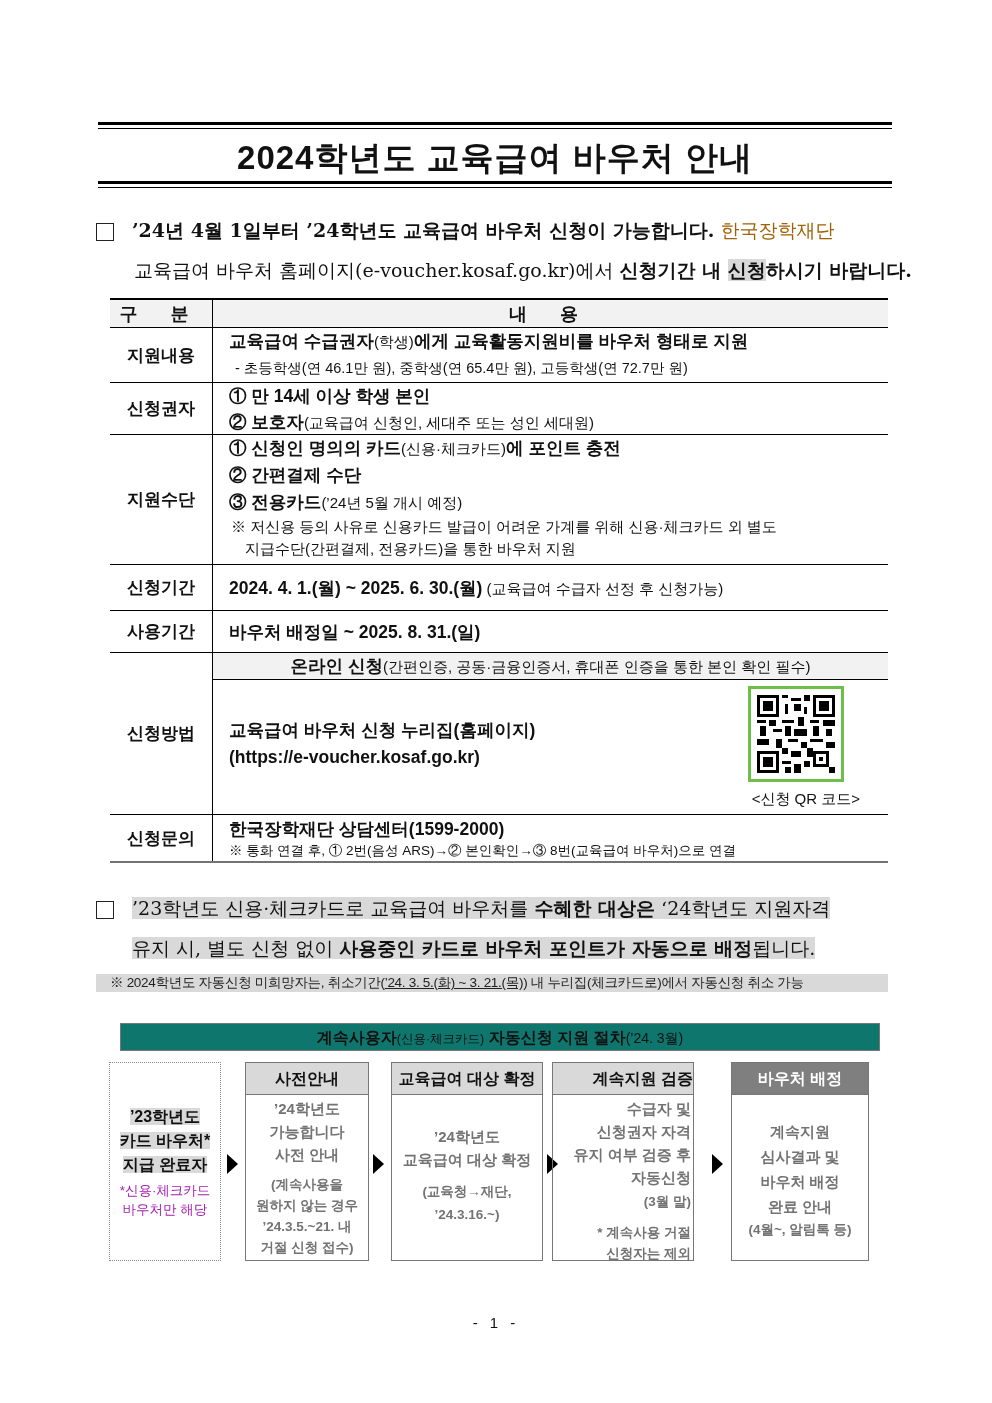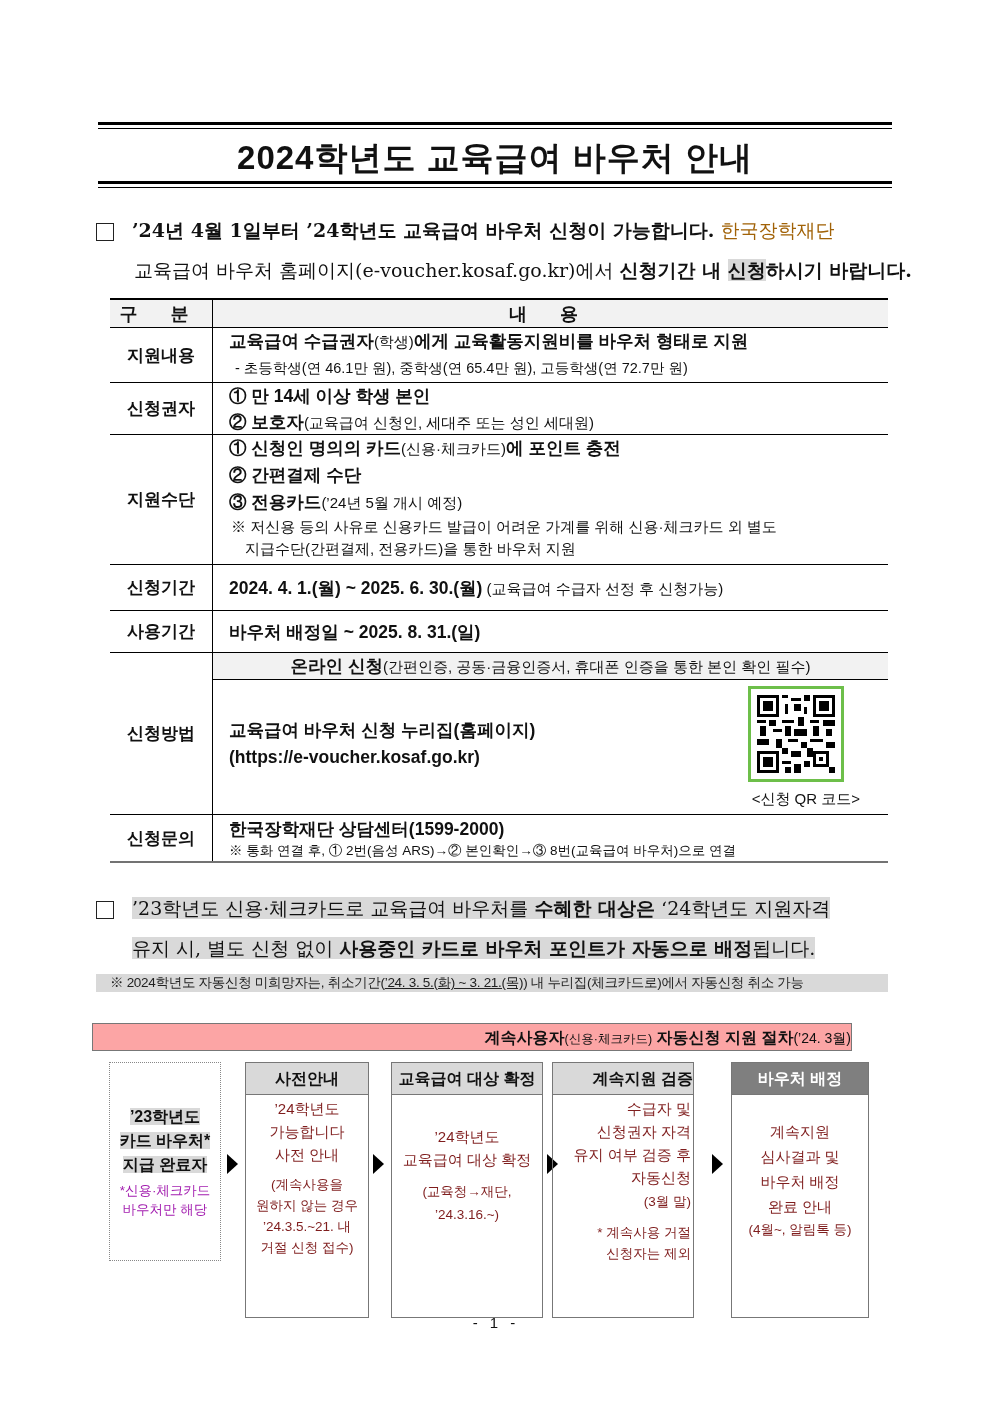--- a/index.html
+++ b/index.html
@@ -34,30 +34,30 @@
   .con .ln { white-space: nowrap; }
 
   .qr { position: absolute; right: 44px; top: 6px; width: 96px; height: 96px; border: 3px solid #6dbf4a; background: #fff; padding: 6px; }
   .qr svg { width: 100%; height: 100%; display: block; }
   .qr-cap { position: absolute; right: 28px; top: 110px; font-size: 15px; white-space: nowrap; }
 
   .note { position: absolute; left: 96px; top: 974px; width: 792px; height: 18px; background: #d9d9d9; font-family: "Liberation Sans", sans-serif; font-size: 13.5px; line-height: 18px; white-space: nowrap; padding-left: 14px; letter-spacing: -0.3px; color: #222; }
   .note u { text-decoration: underline; }
 
   
-  .proc-title { position: absolute; left: 92px; top: 1023px; width: 760px; height: 28px; border: 1px solid #777; background: #fca5a5; text-align: right; font-family: "Liberation Sans", sans-serif; font-size: 16px; line-height: 27px; white-space: nowrap; }
+  .proc-title { position: absolute; left: 120px; top: 1023px; width: 760px; height: 28px; border: 1px solid #777; background: #0f766e; text-align: center; font-family: "Liberation Sans", sans-serif; font-size: 16px; line-height: 27px; white-space: nowrap; }
   .proc-title .sm2 { font-size: 12.5px; font-weight: normal; }
   .first-box { position: absolute; left: 109px; top: 1062px; width: 112px; height: 199px; border: 1px dotted #888; text-align: center; font-family: "Liberation Sans", sans-serif; }
   .first-box .h { font-weight: bold; font-size: 16px; line-height: 24px; }
   .first-box .h span { background: #d9d9d9; }
   .first-box .s { font-size: 13.5px; line-height: 19px; margin-top: 4px; color: #a21caf; }
-  .step { position: absolute; top: 1062px; height: 256px; border: 1px solid #777; font-family: "Liberation Sans", sans-serif; text-align: center; }
+  .step { position: absolute; top: 1062px; height: 199px; border: 1px solid #777; font-family: "Liberation Sans", sans-serif; text-align: center; }
   .step .sh { height: 32px; line-height: 32px; background: #d9d9d9; border-bottom: 1px solid #777; font-weight: bold; font-size: 16px; white-space: nowrap; }
   .step.dark .sh { background: #7f7f7f; color: #fff; border-bottom: 1px solid #777; }
-  .step .sb { font-size: 15px; line-height: 23px; padding: 0 2px; color: #7f1d1d; }
+  .step .sb { font-size: 15px; line-height: 23px; padding: 0 2px; color: #737373; font-weight: bold; }
   .step .sb .x { font-size: 13.5px; line-height: 21px; }
   .arrow { position: absolute; width: 0; height: 0; border-top: 10px solid transparent; border-bottom: 10px solid transparent; border-left: 11px solid #000; }
 
   .page-num { position: absolute; left: 0; width: 992px; top: 1314px; text-align: center; font-size: 15px; font-family: "Liberation Sans", sans-serif; letter-spacing: 4px; }
 </style>
 </head>
 <body>
 
 <div class="title-block">
   <div class="rule top1"></div>

